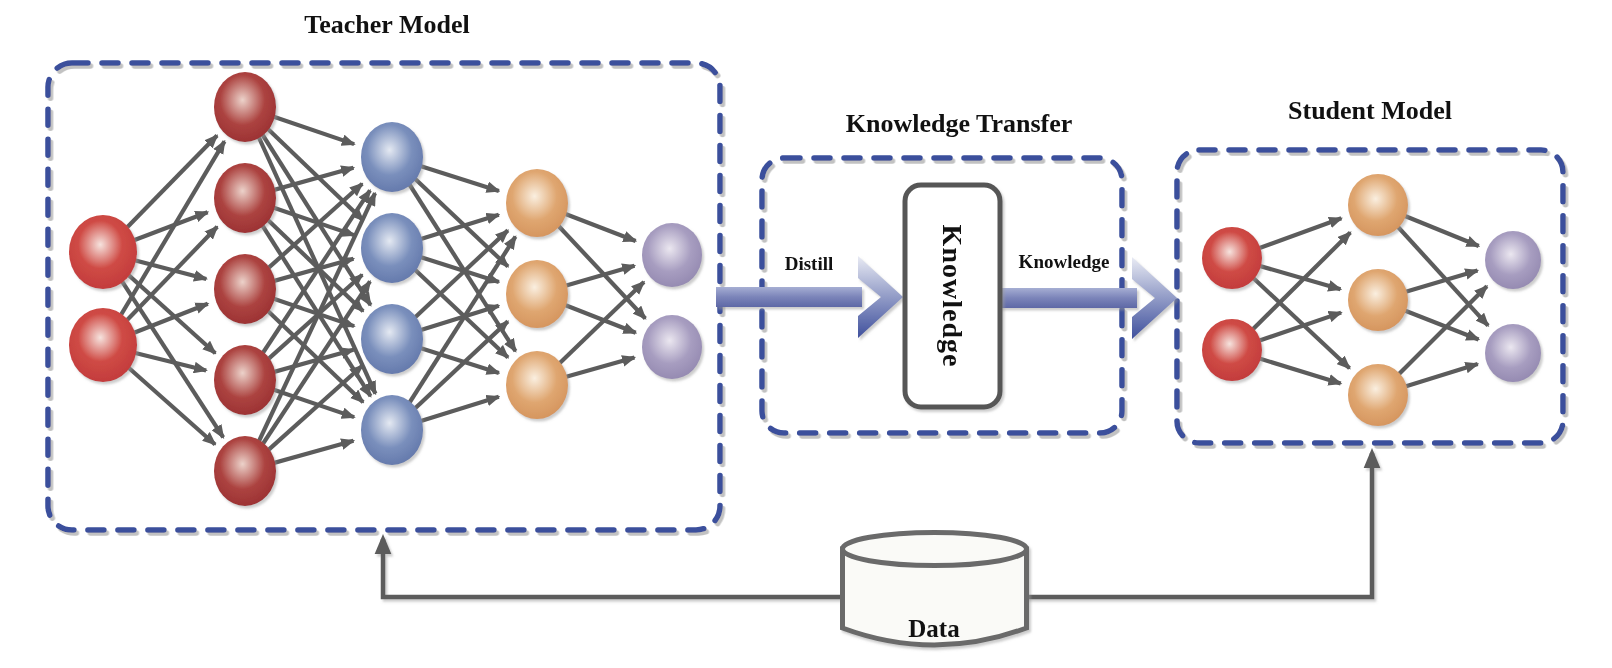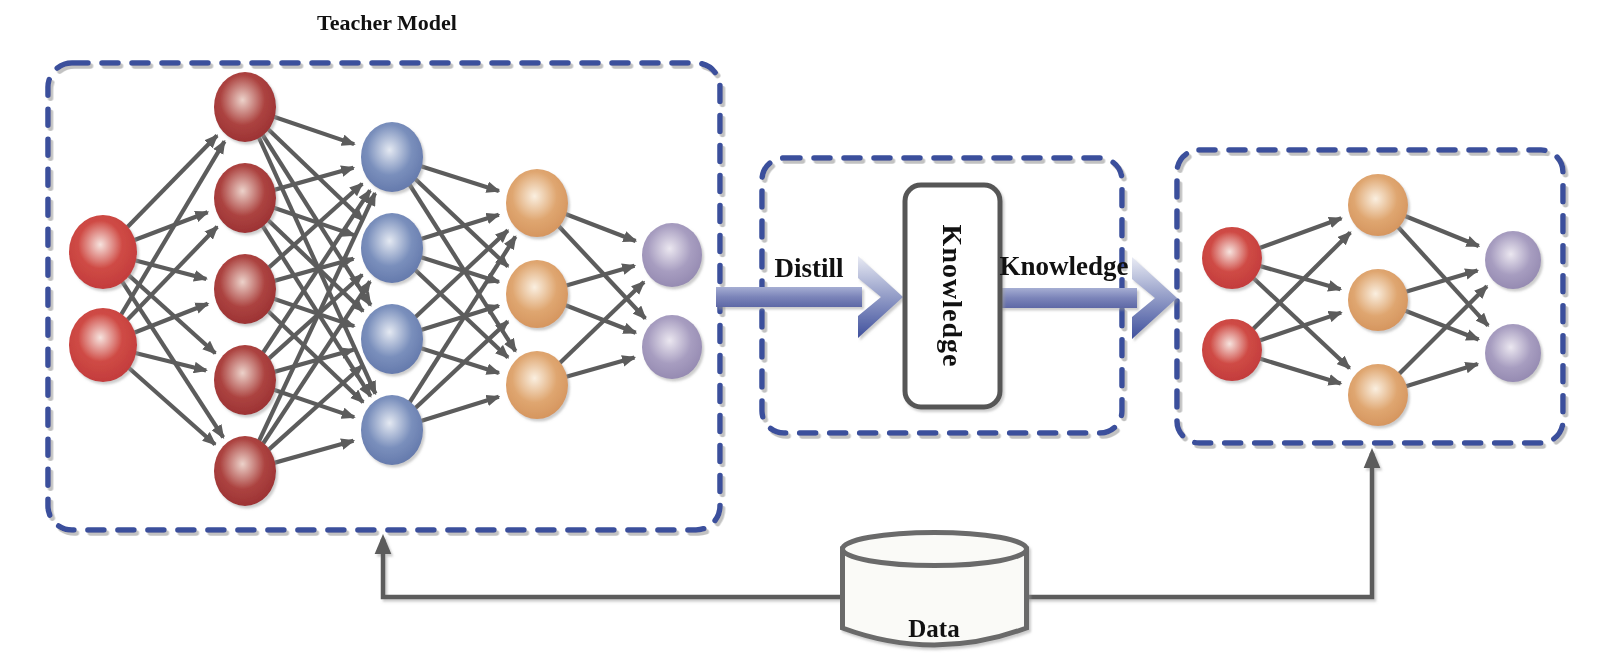--- a/index.html
+++ b/index.html
@@ -18,22 +18,22 @@
     stroke-dasharray:16 14;
     stroke-linecap:round;
   }
   .t{
     position:absolute;
     transform:translateX(-50%);
     font-weight:bold;
     color:#111111;
     white-space:nowrap;
   }
-  .title{font-size:22px;}
-  .label{font-size:27px;}
+  .title{font-size:26px;}
+  .label{font-size:19px;}
   .datalabel{font-size:25px;}
   .knowledge{
     font-size:28px;
     letter-spacing:1px;
     transform:translate(-50%,-50%) rotate(90deg);
   }
 </style>
 </head>
 <body>
 
@@ -214,20 +214,22 @@
       <rect x="997" y="288" width="140" height="20" fill="url(#shaftGrad)"></rect>
       <polygon points="1132,257 1177,298 1132,339 1132,317 1155,298 1132,279" fill="url(#headGrad)"></polygon>
     </g>
 
     <g filter="url(#softShadow)">
       <rect x="905" y="185" width="95" height="222" rx="16" fill="#FFFFFF" stroke="#575757" stroke-width="5"></rect>
     </g>
   </svg>
 
   <div class="t title" style="left:387px; top:10px;">Teacher Model</div>
+  <div class="t title" style="left:959px; top:109px;">Knowledge Transfer</div>
+  <div class="t title" style="left:1370px; top:96px;">Student Model</div>
 
   <div class="t label" style="left:809px; top:253px;">Distill</div>
   <div class="t label" style="left:1064px; top:251px;">Knowledge</div>
 
   <div class="t knowledge" style="left:952px; top:296px;">Knowledge</div>
 
   <div class="t datalabel" style="left:934px; top:588px;margin-top:27px;">Data</div>
 </div>
 
 </body></html>

